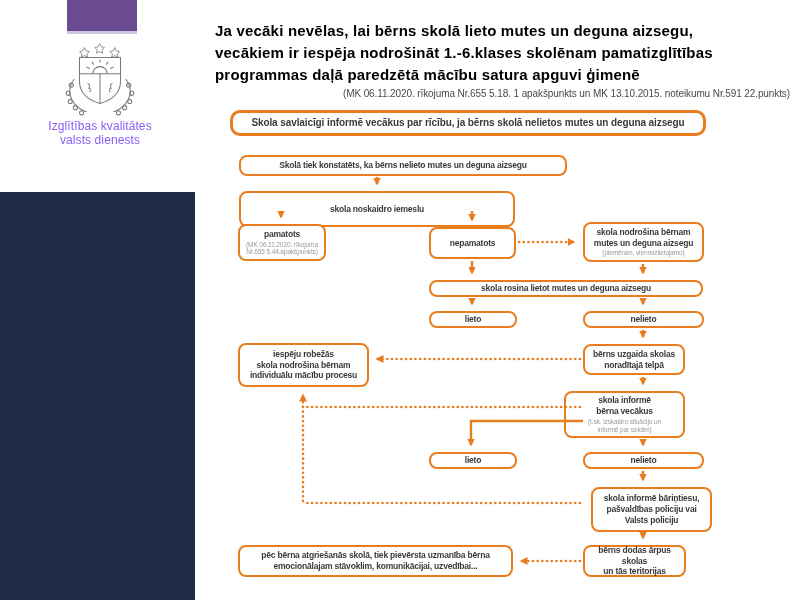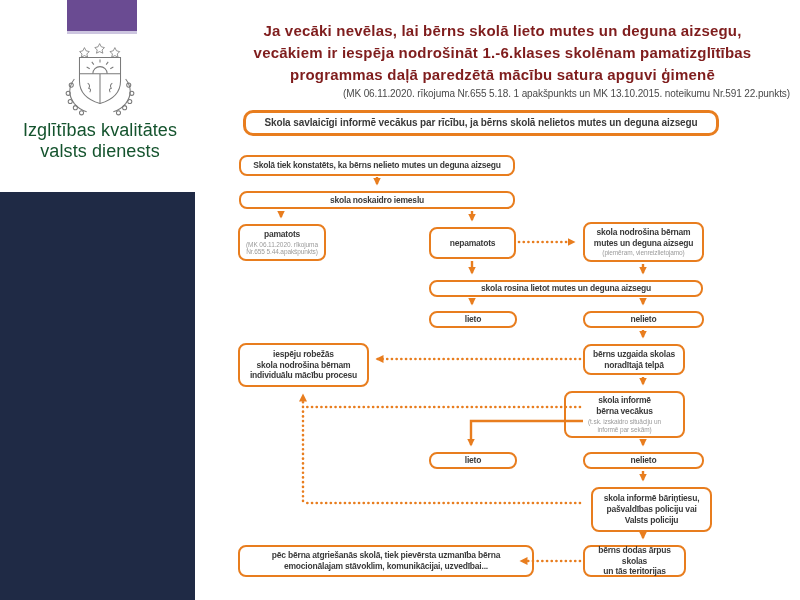--- a/index.html
+++ b/index.html
@@ -6,28 +6,28 @@
   body{
     width:800px;height:600px;position:relative;background:#ffffff;
     font-family:"Liberation Sans",sans-serif;overflow:hidden;
   }
   .abs{position:absolute;box-sizing:border-box;}
 
   
   .accent-bar{left:67px;top:0;width:70px;height:31px;background:#6a4b92;}
   .accent-strip{left:67px;top:31px;width:70px;height:3px;background:#cdc6e0;}
   .org-name{
-    left:10px;top:120px;width:180px;text-align:center;color:#14532d;
-    font-size:18px;line-height:1.16;white-space:pre-line;letter-spacing:.1px;
+    left:10px;top:120px;width:180px;text-align:center;color:#8b5cf6;
+    font-size:12px;line-height:1.16;white-space:pre-line;letter-spacing:.1px;
   }
   .navy-panel{left:0;top:192px;width:195px;height:408px;background:#1f2a45;}
 
   
   .page-title{
-    left:215px;top:20px;width:575px;text-align:center;color:#7f1d1d;
+    left:215px;top:20px;width:575px;text-align:left;color:#000000;
     font-size:15px;font-weight:600;line-height:22px;white-space:pre-line;letter-spacing:.2px;
   }
   .page-subtitle{
     left:215px;top:88px;width:575px;text-align:right;color:#4a4a4a;
     font-size:10px;line-height:12px;letter-spacing:-.1px;
   }
 
   
   .node{
     position:absolute;box-sizing:border-box;background:#fff;
@@ -84,28 +84,28 @@
 
 <div class="abs org-name">Izglītības kvalitātes
 valsts dienests</div>
 <div class="abs navy-panel"></div>
 
 <div class="abs page-title">Ja vecāki nevēlas, lai bērns skolā lieto mutes un deguna aizsegu,
 vecākiem ir iespēja nodrošināt 1.-6.klases skolēnam pamatizglītības
 programmas daļā paredzētā mācību satura apguvi ģimenē</div>
 <div class="abs page-subtitle">(MK 06.11.2020. rīkojuma Nr.655 5.18. 1 apakšpunkts un MK 13.10.2015. noteikumu Nr.591 22.punkts)</div>
 
-<div class="node banner one" style="left:230px;top:110px;width:476px;height:26px;margin-left:13px;">
+<div class="node banner one" style="left:230px;top:110px;width:476px;height:26px;">
   <span class="lbl">Skola savlaicīgi informē vecākus par rīcību, ja bērns skolā nelietos mutes un deguna aizsegu</span>
 </div>
 
-<div class="node one" style="left:239px;top:155px;width:276px;height:21px;">
+<div class="node one" style="left:239px;top:155px;width:328px;height:21px;">
   <span class="lbl">Skolā tiek konstatēts, ka bērns nelieto mutes un deguna aizsegu</span>
 </div>
-<div class="node one" style="left:239px;top:191px;width:276px;height:18px;">
+<div class="node one" style="left:239px;top:191px;width:276px;height:36px;">
   <span class="lbl">skola noskaidro iemeslu</span>
 </div>
 <div class="node" style="left:238px;top:224px;width:88px;height:37px;">
   <span class="lbl">pamatots</span>
   <span class="note">(MK 06.11.2020. rīkojuma
 Nr.655 5.44.apakšpunkts)</span>
 </div>
 <div class="node one" style="left:429px;top:227px;width:87px;height:32px;">
   <span class="lbl">nepamatots</span>
 </div>
@@ -146,21 +146,21 @@
 </div>
 <div class="node" style="left:591px;top:487px;width:121px;height:45px;">
   <span class="lbl">skola informē bāriņtiesu,
 pašvaldības policiju vai
 Valsts policiju</span>
 </div>
 <div class="node" style="left:583px;top:545px;width:103px;height:32px;text-align:center;">
   <span class="lbl">bērns dodas ārpus skolas
 un tās teritorijas</span>
 </div>
-<div class="node" style="left:238px;top:545px;width:296px;height:32px;">
+<div class="node" style="left:238px;top:545px;width:275px;height:32px;">
   <span class="lbl">pēc bērna atgriešanās skolā, tiek pievērsta uzmanība bērna
 emocionālajam stāvoklim, komunikācijai, uzvedībai...</span>
 </div>
 
 <svg class="abs connectors" viewBox="0 0 800 600">
   <defs>
     <marker id="ah" markerUnits="userSpaceOnUse" markerWidth="10" markerHeight="10" refX="6.5" refY="4" orient="auto">
       <path d="M0,0 L8,4 L0,8 Z" fill="#e87d1e"></path>
     </marker>
   </defs>

